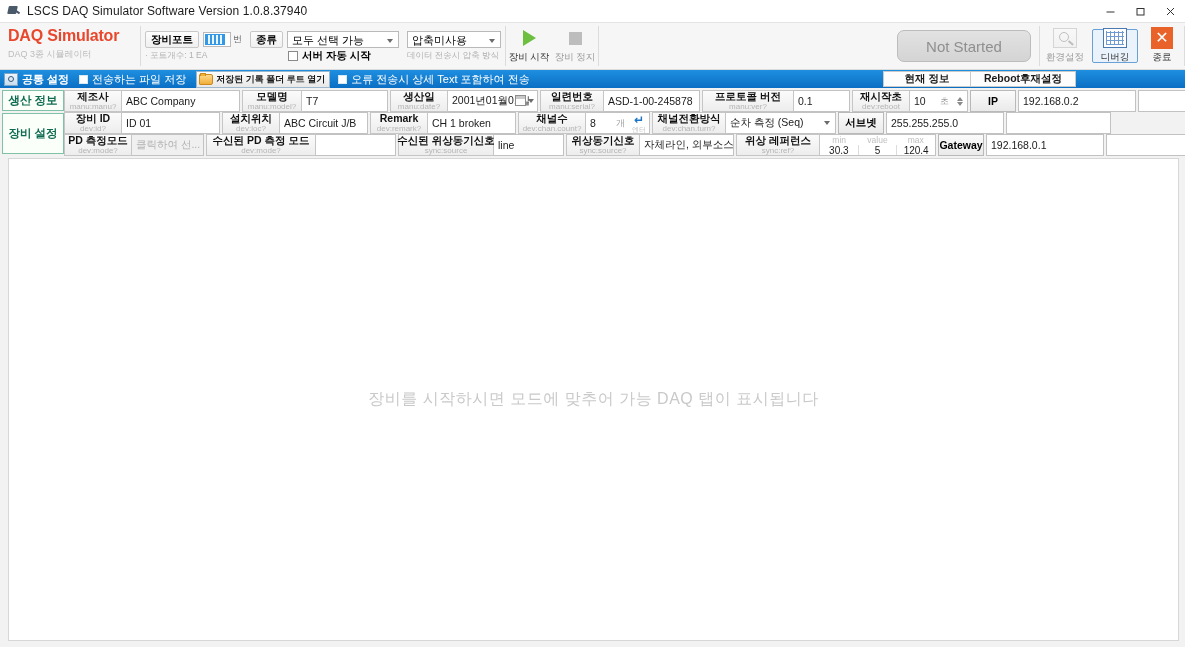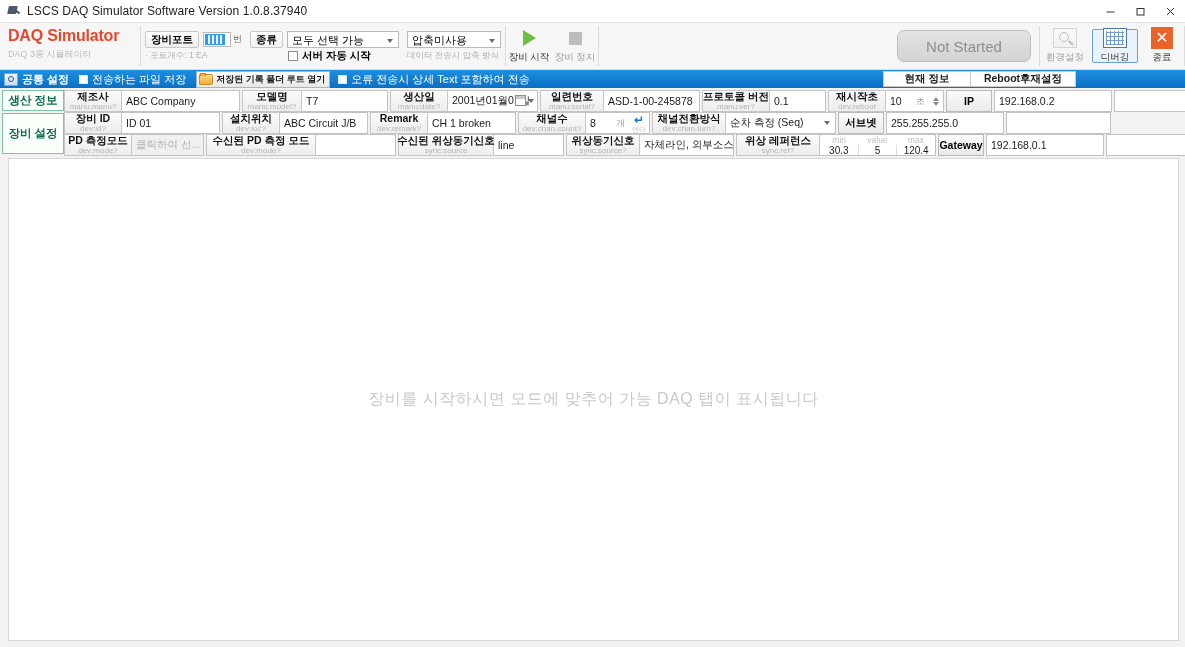--- a/index.html
+++ b/index.html
@@ -779,21 +779,21 @@
           </div>
         </div>
         <div class="field">
           <div class="f-label" style="width:64px">
             <span class="main">일련번호</span>
             <span class="sub">manu:serial?</span>
           </div>
           <div class="f-input" style="width:96px">ASD-1-00-245878</div>
         </div>
         <div class="field">
-          <div class="f-label" style="width:68px">
+          <div class="f-label" style="width:92px">
             <span class="main">프로토콜 버전</span>
             <span class="sub">manu:ver?</span>
           </div>
           <div class="f-input" style="width:56px">0.1</div>
         </div>
         <div class="field">
           <div class="f-label" style="width:58px">
             <span class="main">재시작초</span>
             <span class="sub">dev:reboot</span>
           </div>

